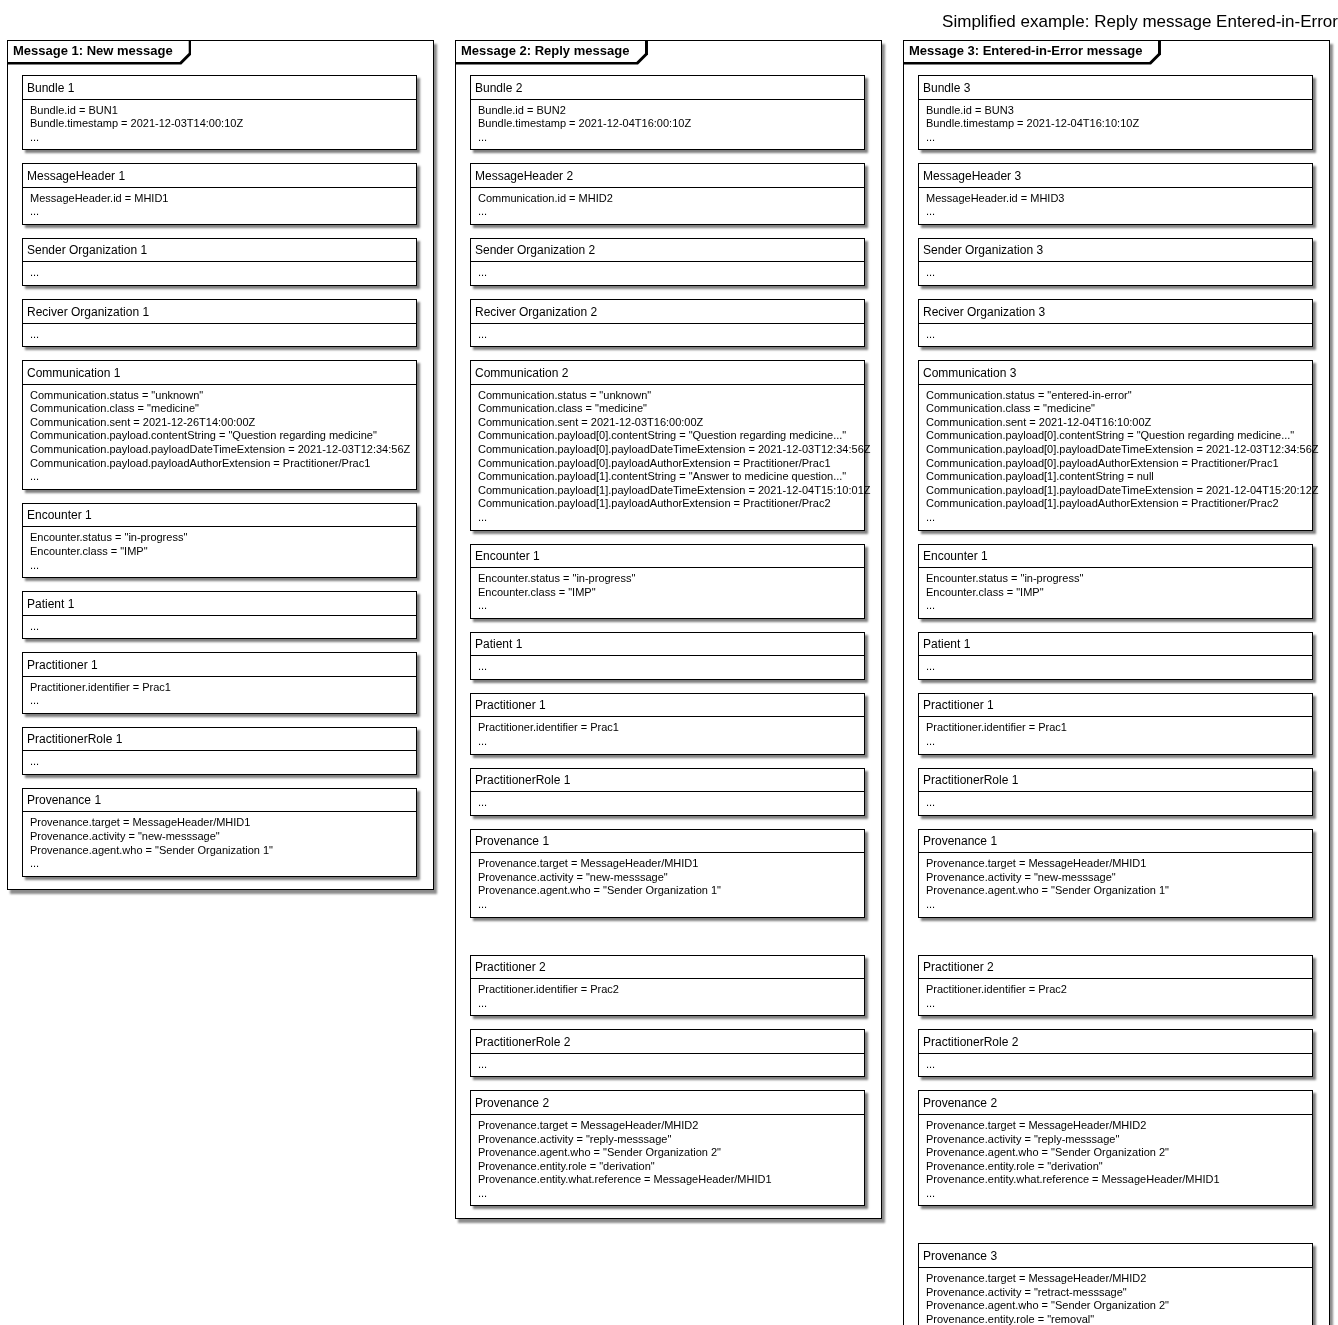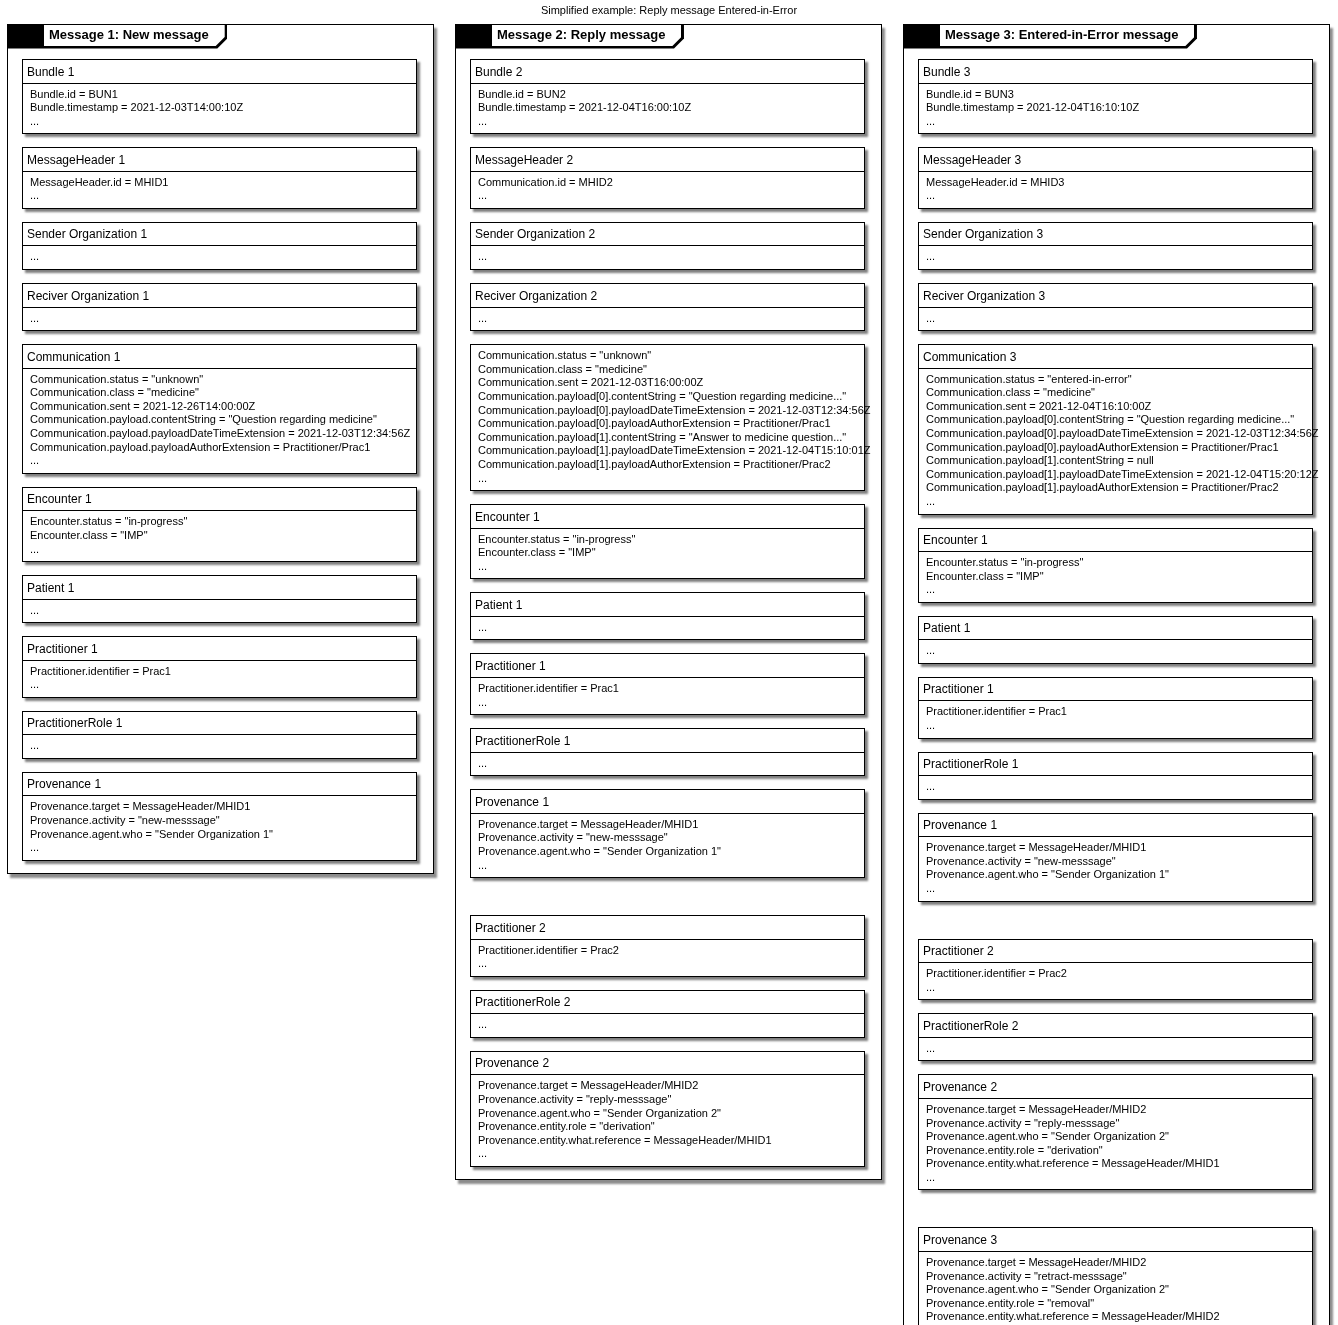--- a/index.html
+++ b/index.html
@@ -5,23 +5,23 @@
   * { margin: 0; padding: 0; box-sizing: border-box; }
   html, body { background: #ffffff; }
   body {
     width: 1338px; height: 1325px;
     font-family: "Liberation Sans", sans-serif;
     color: #000;
     overflow: hidden;
     position: relative;
   }
   .title {
-    text-align: center;
-    font-size: 11px;
-    padding-top: 4px;
+    text-align: right;
+    font-size: 17px;
+    padding-top: 12px;
     letter-spacing: 0px;
     color: #000;
   }
   .frames {
     display: flex;
     flex-direction: row;
     align-items: flex-start;
     gap: 21px;
     padding-left: 7px;
     margin-top: 8px;
@@ -36,21 +36,20 @@
     display: flex;
     flex-direction: column;
     gap: 13px;
   }
   .frame-tab {
     position: absolute;
     top: -1.4px; left: -1.4px;
     background: #000;
     clip-path: polygon(0 0, 100% 0, 100% calc(100% - 10px), calc(100% - 10px) 100%, 0 100%);
     z-index: 2;
-    padding-left: 36px;
   }
   .frame-tab-inner {
     background: #fff;
     margin: 1.4px 2.6px 2.6px 1.4px;
     clip-path: polygon(0 0, 100% 0, 100% calc(100% - 9px), calc(100% - 9px) 100%, 0 100%);
     font-size: 13px;
     font-weight: bold;
     padding: 2px 16px 4px 5px;
     white-space: nowrap;
   }
@@ -198,20 +197,21 @@
             <div class="box-line">...</div>
           </div>
         </div>
         <div class="box">
           <div class="box-title">Reciver Organization 2</div>
           <div class="box-body">
             <div class="box-line">...</div>
           </div>
         </div>
         <div class="box">
+          <div class="box-title">Communication 2</div>
           <div class="box-body">
             <div class="box-line">Communication.status = "unknown"</div>
             <div class="box-line">Communication.class = "medicine"</div>
             <div class="box-line">Communication.sent = 2021-12-03T16:00:00Z</div>
             <div class="box-line">Communication.payload[0].contentString = "Question regarding medicine..."</div>
             <div class="box-line">Communication.payload[0].payloadDateTimeExtension = 2021-12-03T12:34:56Z</div>
             <div class="box-line">Communication.payload[0].payloadAuthorExtension = Practitioner/Prac1</div>
             <div class="box-line">Communication.payload[1].contentString = "Answer to medicine question..."</div>
             <div class="box-line">Communication.payload[1].payloadDateTimeExtension = 2021-12-04T15:10:01Z</div>
             <div class="box-line">Communication.payload[1].payloadAuthorExtension = Practitioner/Prac2</div>

